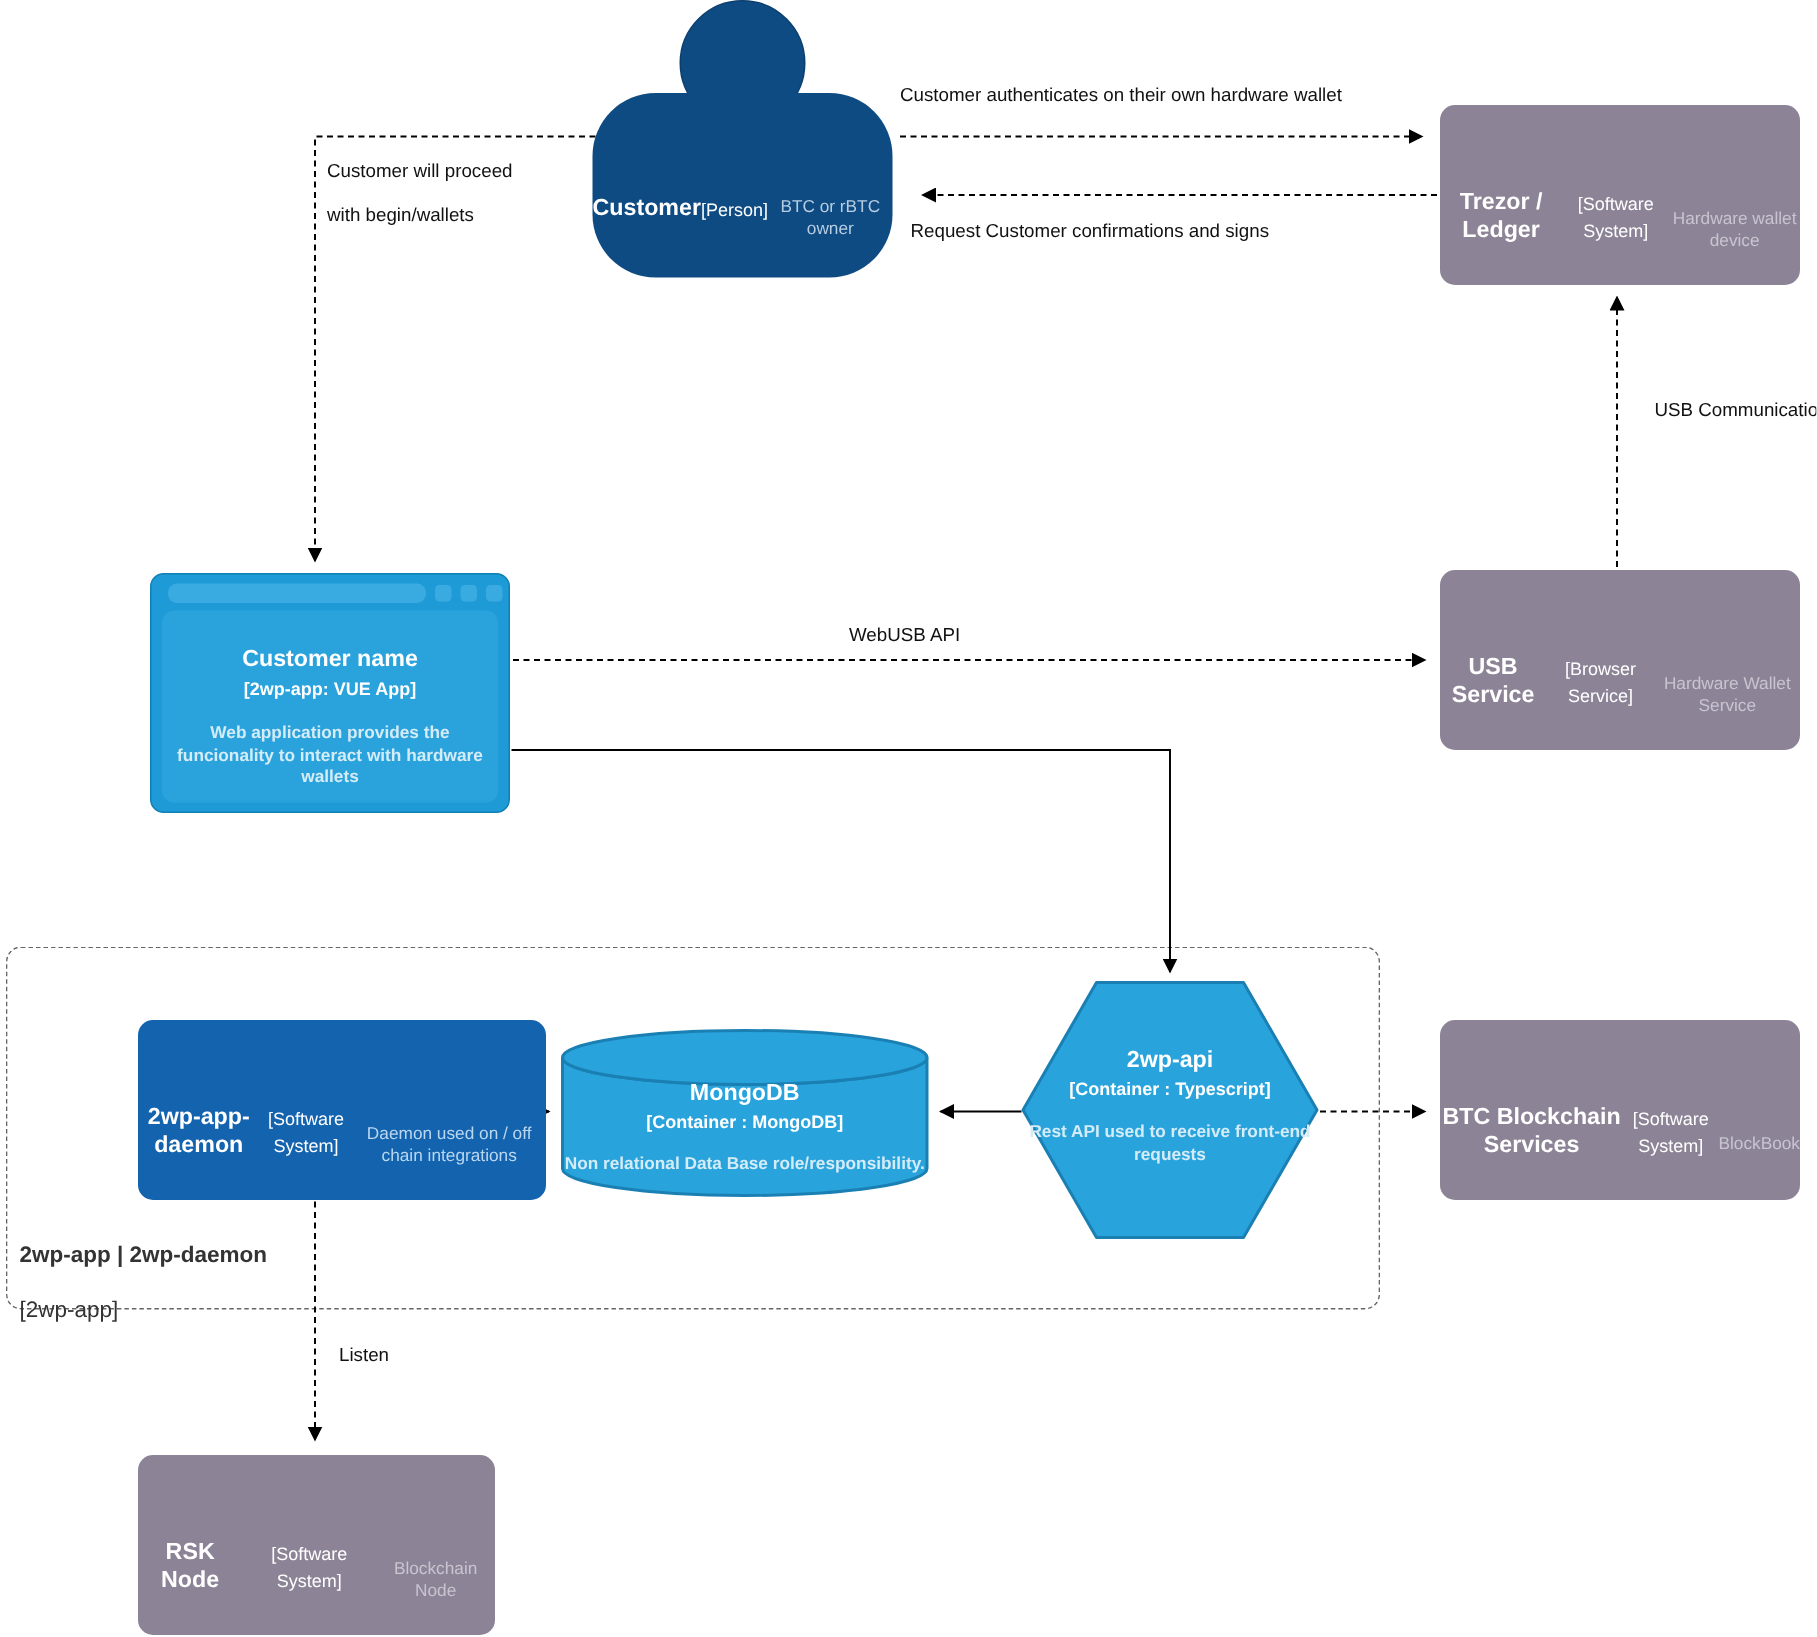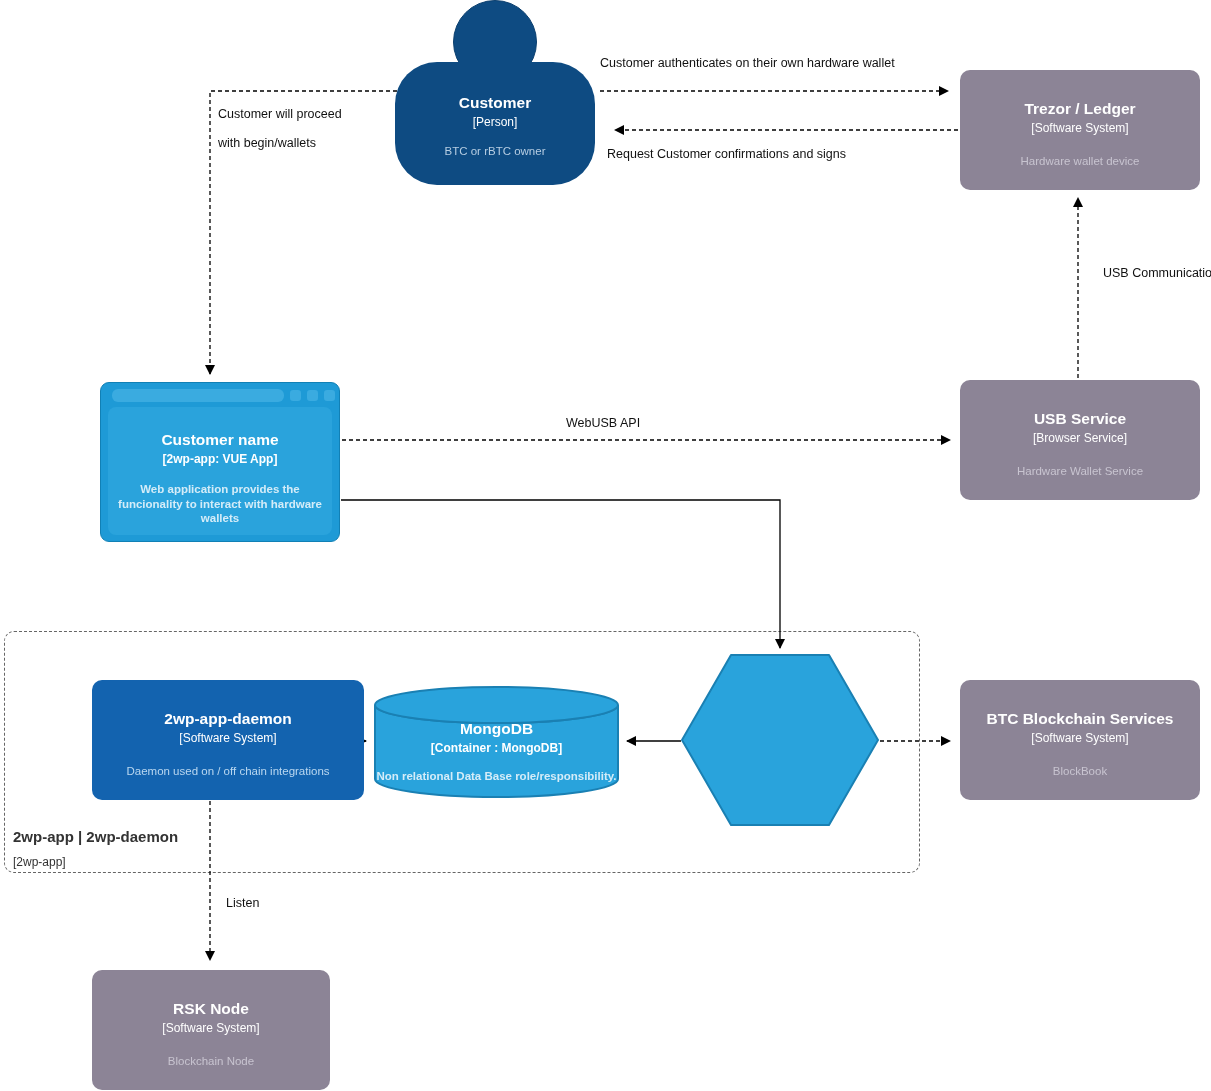--- a/index.html
+++ b/index.html
@@ -1,34 +1,34 @@
 <!DOCTYPE html>
 <html><head>
 <meta charset="utf-8">
 <style>
   html,body{margin:0;padding:0;background:#ffffff;}
   #canvas{position:relative;width:1211px;height:1091px;background:#ffffff;overflow:hidden;
           font-family:"Liberation Sans", sans-serif;}
   svg.wires{position:absolute;left:0;top:0;z-index:1;}
   
   .node{position:absolute;z-index:2;box-sizing:border-box;text-align:center;color:#fff;}
-  .rect{width:240px;height:120px;border-radius:10px;display:flex;flex-direction:column;
+  .rect{width:240px;height:120px;border-radius:10px;display:flex;flex-direction:row;
         align-items:center;justify-content:flex-start;padding-top:30px;}
   .gray{background:#8c8496;}
   .deepblue{background:#1363af;width:272px;}
   .n-title{font-size:15.5px;font-weight:bold;line-height:1.2;}
   .n-sub{font-size:12px;line-height:1.5;}
   .n-desc{font-size:11.5px;margin-top:17px;line-height:1.3;}
   .gray .n-desc{color:#c8c4d0;}
   .deepblue .n-desc{color:#b9d7f0;}
   
   .person-head{position:absolute;left:453px;top:0;width:82px;height:82px;border-radius:50%;
                background:#0e4b82;border:1px solid #0b3f6e;z-index:2;}
   .person-body{position:absolute;left:395px;top:62px;width:200px;height:123px;border-radius:42px;
-               background:#0e4b82;z-index:3;display:flex;flex-direction:column;align-items:center;
+               background:#0e4b82;z-index:3;display:flex;flex-direction:row;align-items:center;
                padding-top:32px;box-sizing:border-box;color:#fff;text-align:center;}
   .person-body .n-desc{color:#b6cde2;margin-top:13px;}
   
   .browser{position:absolute;left:100px;top:382px;width:240px;height:160px;border-radius:9px;
            background:#1e9ad6;border:1px solid #1180b5;box-sizing:border-box;z-index:2;}
   .b-addr{position:absolute;left:11px;top:6px;width:172px;height:13px;border-radius:6px;background:#3aabe0;}
   .b-btn{position:absolute;top:7px;width:11px;height:11px;border-radius:3px;background:#3aabe0;}
   .b-inner{position:absolute;left:7px;top:24px;width:224px;height:128px;border-radius:8px;background:#2aa3dc;
            display:flex;flex-direction:column;align-items:center;padding-top:24px;box-sizing:border-box;
            color:#fff;text-align:center;}
@@ -41,21 +41,21 @@
   .cyl-text .n-desc{font-weight:bold;color:#d4ecf8;margin-top:12px;}
   .hex-text{position:absolute;left:682px;top:655px;width:196px;height:170px;z-index:3;display:flex;
             flex-direction:column;align-items:center;padding-top:43px;box-sizing:border-box;color:#fff;text-align:center;}
   .hex-text .n-sub{font-weight:bold;}
   .hex-text .n-desc{font-weight:bold;color:#d4ecf8;margin-top:13px;width:190px;}
   
   .boundary{position:absolute;left:4px;top:631px;width:916px;height:242px;border:1.5px dashed #666;
             border-radius:10px;z-index:0;box-sizing:border-box;}
   .boundary-label{position:absolute;left:8px;top:196px;text-align:left;color:#333;}
   .boundary-title{font-size:15px;font-weight:bold;}
-  .boundary-sub{font-size:12px;margin-top:10px;}
+  .boundary-sub{font-size:15px;margin-top:20px;}
   
   .elabel{position:absolute;z-index:4;font-size:12.5px;color:#111;white-space:nowrap;}
 </style>
 </head>
 <body>
 
 <div id="canvas">
 
   <div class="boundary">
     <div class="boundary-label">
@@ -135,20 +135,25 @@
     <div class="n-sub">[Software System]</div>
     <div class="n-desc">Daemon used on / off chain integrations</div>
   </div>
 
   <div class="cyl-text">
     <div class="n-title">MongoDB</div>
     <div class="n-sub">[Container : MongoDB]</div>
     <div class="n-desc">Non relational Data Base role/responsibility.</div>
   </div>
 
+  <div class="hex-text">
+    <div class="n-title">2wp-api</div>
+    <div class="n-sub">[Container : Typescript]</div>
+    <div class="n-desc">Rest API used to receive front-end requests</div>
+  </div>
 
   <div class="node rect gray" style="left:960px;top:680px;">
     <div class="n-title">BTC Blockchain Services</div>
     <div class="n-sub">[Software System]</div>
     <div class="n-desc">BlockBook</div>
   </div>
 
   <div class="node rect gray" style="left:92px;top:970px;width:238px;">
     <div class="n-title">RSK Node</div>
     <div class="n-sub">[Software System]</div>

